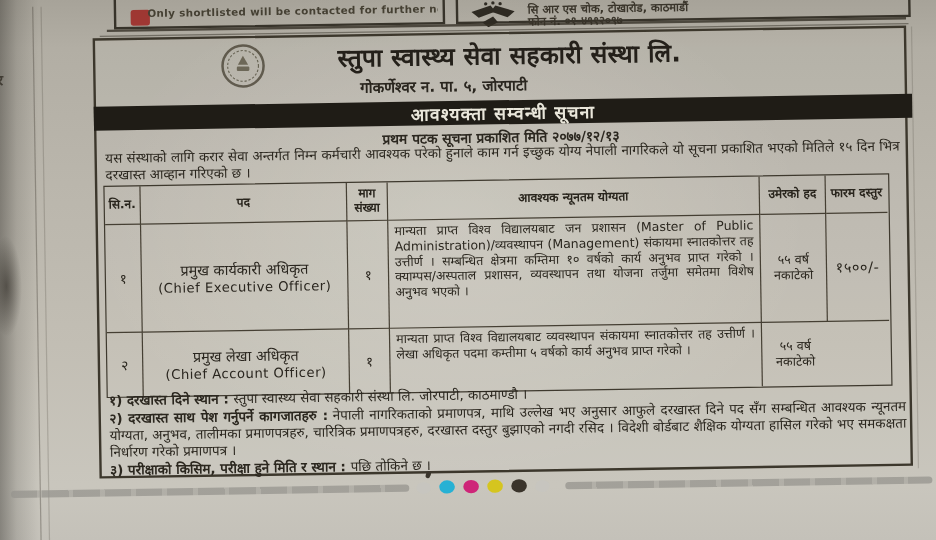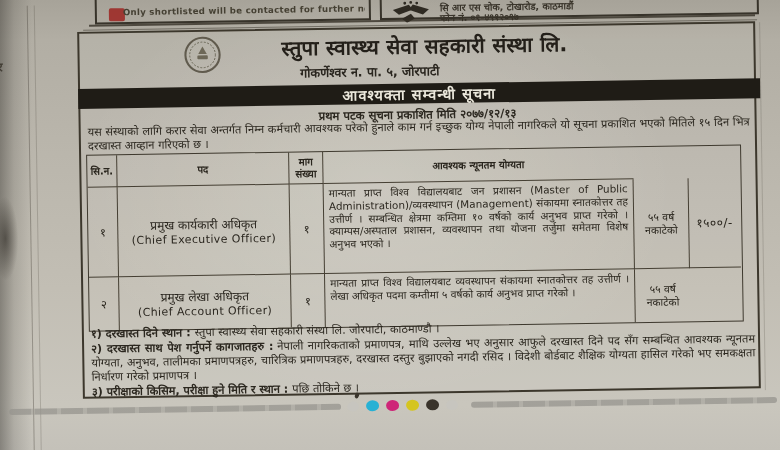--- a/index.html
+++ b/index.html
@@ -130,20 +130,22 @@
 
       <div class="pubdate">प्रथम पटक सूचना प्रकाशित मिति २०७७/१२/१३</div>
       <div class="intro">यस संस्थाको लागि करार सेवा अन्तर्गत निम्न कर्मचारी आवश्यक परेको हुनाले काम गर्न इच्छुक योग्य नेपाली नागरिकले यो सूचना प्रकाशित भएको मितिले १५ दिन भित्र दरखास्त आव्हान गरिएको छ ।</div>
 
       <div class="vtable">
         <div class="vrow vhead">
           <div class="c">सि.न.</div>
           <div class="c">पद</div>
           <div class="c">माग संख्या</div>
           <div class="c">आवश्यक न्यूनतम योग्यता</div>
+          <div class="c nowrapH">उमेरको हद</div>
+          <div class="c">फारम दस्तुर</div>
         </div>
 
         <div class="vrow r1">
           <div class="c cell-sn">१</div>
           <div class="c">
             <div class="post-np">प्रमुख कार्यकारी अधिकृत</div>
             <div class="post-en">(Chief Executive Officer)</div>
           </div>
           <div class="c cell-count">१</div>
           <div class="c cell-qual">मान्यता प्राप्त विश्व विद्यालयबाट जन प्रशासन (Master of Public Administration)/व्यवस्थापन (Management) संकायमा स्नातकोत्तर तह उत्तीर्ण । सम्बन्धित क्षेत्रमा कम्तिमा १० वर्षको कार्य अनुभव प्राप्त गरेको । क्याम्पस/अस्पताल प्रशासन, व्यवस्थापन तथा योजना तर्जुमा समेतमा विशेष अनुभव भएको ।</div>

